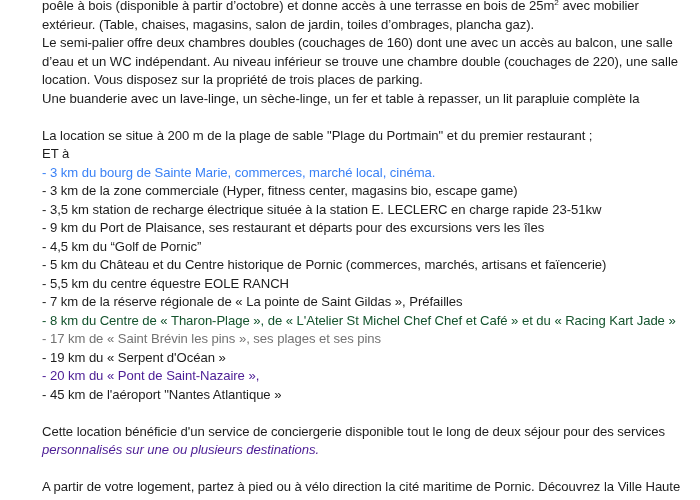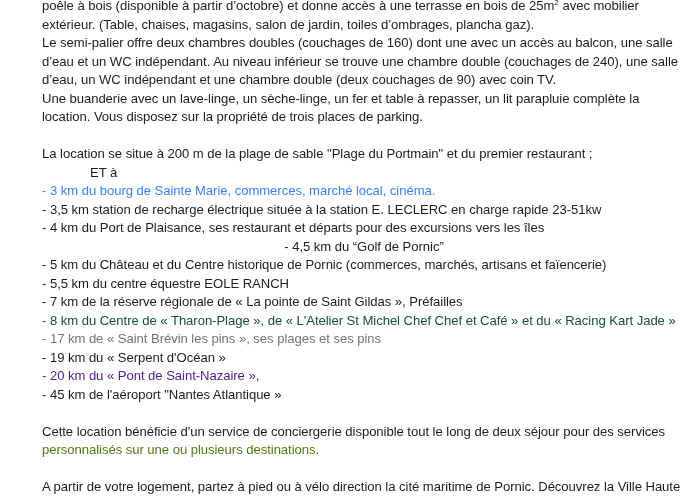--- a/index.html
+++ b/index.html
@@ -51,52 +51,52 @@
 </style>
 </head>
 <body style="background: rgb(255, 255, 255);">
 
 <div id="doc">
   <div class="page" id="page">
       <div class="block">
         <div class="line" style="color: rgb(29, 29, 29);">poêle à bois (disponible à partir d’octobre) et donne accès à une terrasse en bois de 25m<sup>2</sup> avec mobilier</div>
         <div class="line" style="color: rgb(29, 29, 29);">extérieur. (Table, chaises, magasins, salon de jardin, toiles d’ombrages, plancha gaz).</div>
         <div class="line" style="color: rgb(29, 29, 29);">Le semi-palier offre deux chambres doubles (couchages de 160) dont une avec un accès au balcon, une salle</div>
-        <div class="line" style="color: rgb(29, 29, 29);">d’eau et un WC indépendant. Au niveau inférieur se trouve une chambre double (couchages de 240), une salle</div>
-        <div class="line" style="color: rgb(29, 29, 29);">d’eau, un WC indépendant et une chambre double (deux couchages de 90) avec coin TV.</div>
+        <div class="line" style="color: rgb(29, 29, 29);">d’eau et un WC indépendant. Au niveau inférieur se trouve une chambre double (couchages de 220), une salle</div>
+        <div class="line" style="color: rgb(29, 29, 29);">location. Vous disposez sur la propriété de trois places de parking.</div>
         <div class="line" style="color: rgb(29, 29, 29);">Une buanderie avec un lave-linge, un sèche-linge, un fer et table à repasser, un lit parapluie complète la</div>
-        <div class="line" style="color: rgb(29, 29, 29);">location. Vous disposez sur la propriété de trois places de parking.</div>
       </div>
       <div class="block">
         <div class="line blank" style="color: rgb(29, 29, 29);"></div>
       </div>
       <div class="block">
         <div class="line" style="color: rgb(29, 29, 29);">La location se situe à 200 m de la plage de sable "Plage du Portmain" et du premier restaurant ;</div>
-        <div class="line" style="color: rgb(29, 29, 29); margin-left: 48px;">ET à</div>
+        <div class="line" style="color: rgb(29, 29, 29);">ET à</div>
       </div>
       <div class="block">
         <div class="line" style="color: #3b82f6;">- 3 km du bourg de Sainte Marie, commerces, marché local, cinéma.</div>
+        <div class="line" style="color: rgb(29, 29, 29);">- 3 km de la zone commerciale (Hyper, fitness center, magasins bio, escape game)</div>
         <div class="line" style="color: rgb(29, 29, 29);">- 3,5 km station de recharge électrique située à la station E. LECLERC en charge rapide 23-51kw</div>
-        <div class="line" style="color: rgb(29, 29, 29);">- 4 km du Port de Plaisance, ses restaurant et départs pour des excursions vers les îles</div>
-        <div class="line" style="color: rgb(29, 29, 29); text-align: center;">- 4,5 km du “Golf de Pornic”</div>
+        <div class="line" style="color: rgb(29, 29, 29);">- 9 km du Port de Plaisance, ses restaurant et départs pour des excursions vers les îles</div>
+        <div class="line" style="color: rgb(29, 29, 29);">- 4,5 km du “Golf de Pornic”</div>
         <div class="line" style="color: rgb(29, 29, 29);">- 5 km du Château et du Centre historique de Pornic (commerces, marchés, artisans et faïencerie)</div>
         <div class="line" style="color: rgb(29, 29, 29);">- 5,5 km du centre équestre EOLE RANCH</div>
         <div class="line" style="color: rgb(29, 29, 29);">- 7 km de la réserve régionale de « La pointe de Saint Gildas », Préfailles</div>
         <div class="line" style="color: #14532d;">- 8 km du Centre de « Tharon-Plage », de « L'Atelier St Michel Chef Chef et Café » et du « Racing Kart Jade »</div>
         <div class="line" style="color: #737373;">- 17 km de « Saint Brévin les pins », ses plages et ses pins</div>
         <div class="line" style="color: rgb(29, 29, 29);">- 19 km du « Serpent d'Océan »</div>
         <div class="line" style="color: #4c1d95;">- 20 km du « Pont de Saint-Nazaire »,</div>
         <div class="line" style="color: rgb(29, 29, 29);">- 45 km de l'aéroport "Nantes Atlantique »</div>
       </div>
       <div class="block">
         <div class="line blank" style="color: rgb(29, 29, 29);"></div>
       </div>
       <div class="block">
         <div class="line" style="color: rgb(29, 29, 29);">Cette location bénéficie d'un service de conciergerie disponible tout le long de deux séjour pour des services</div>
-        <div class="line" style="color: #4d7c0f;">personnalisés sur une ou plusieurs destinations.</div>
+        <div class="line" style="color: #4c1d95; font-style: italic;">personnalisés sur une ou plusieurs destinations.</div>
       </div>
       <div class="block">
         <div class="line blank" style="color: rgb(29, 29, 29);"></div>
       </div>
       <div class="block">
         <div class="line" style="color: rgb(29, 29, 29);">A partir de votre logement, partez à pied ou à vélo direction la cité maritime de Pornic. Découvrez la Ville Haute</div>
       </div>
     </div>
 </div>
 

